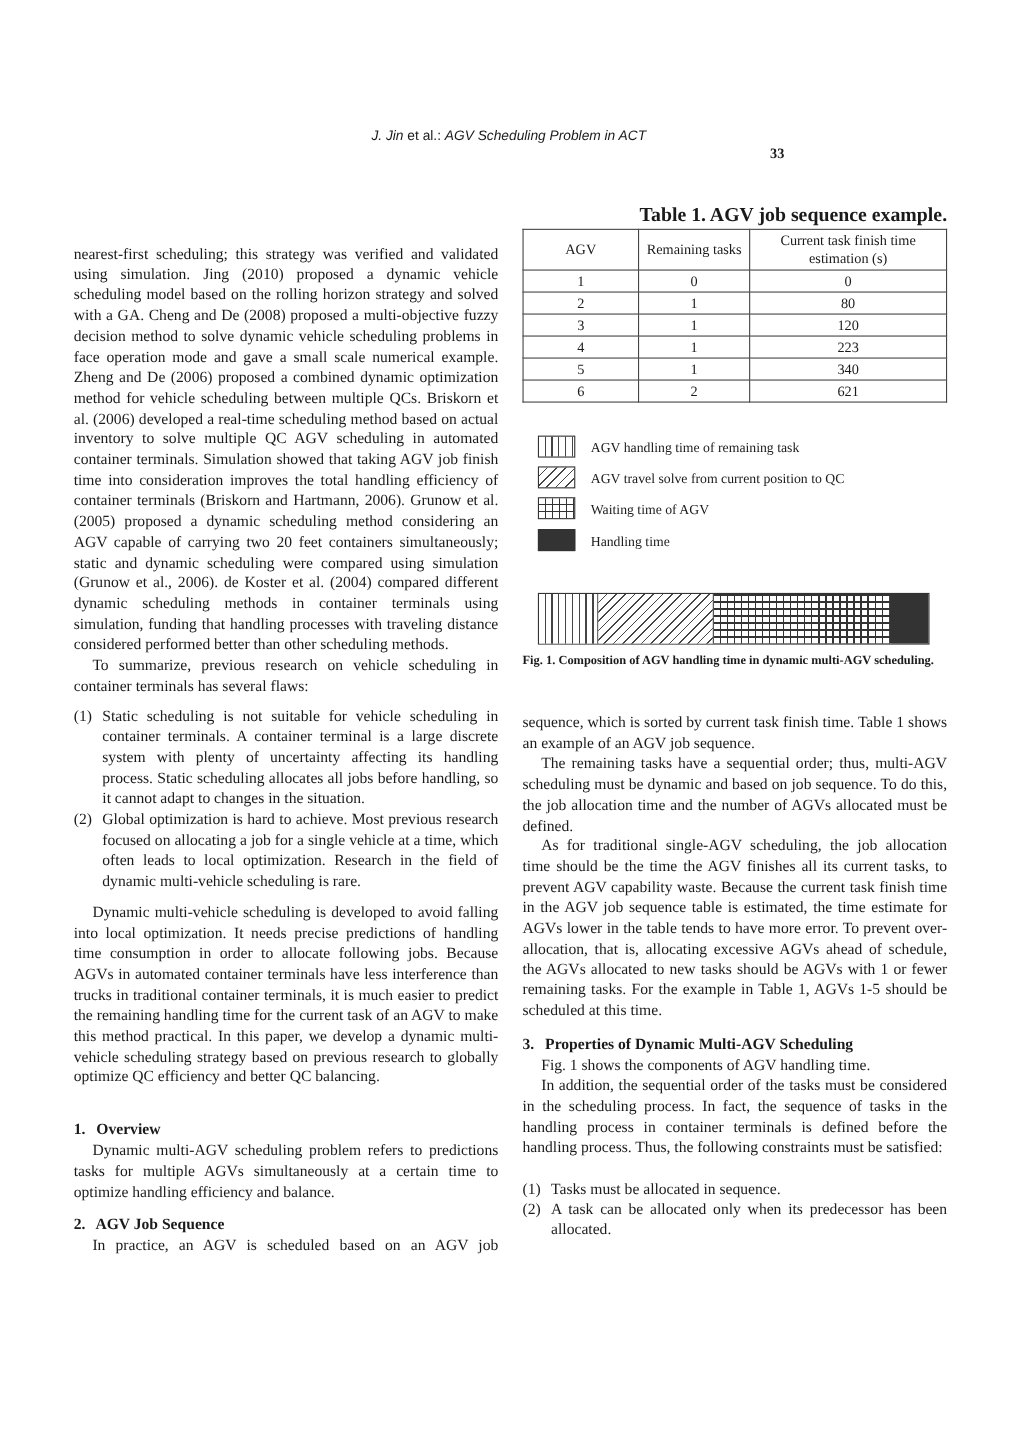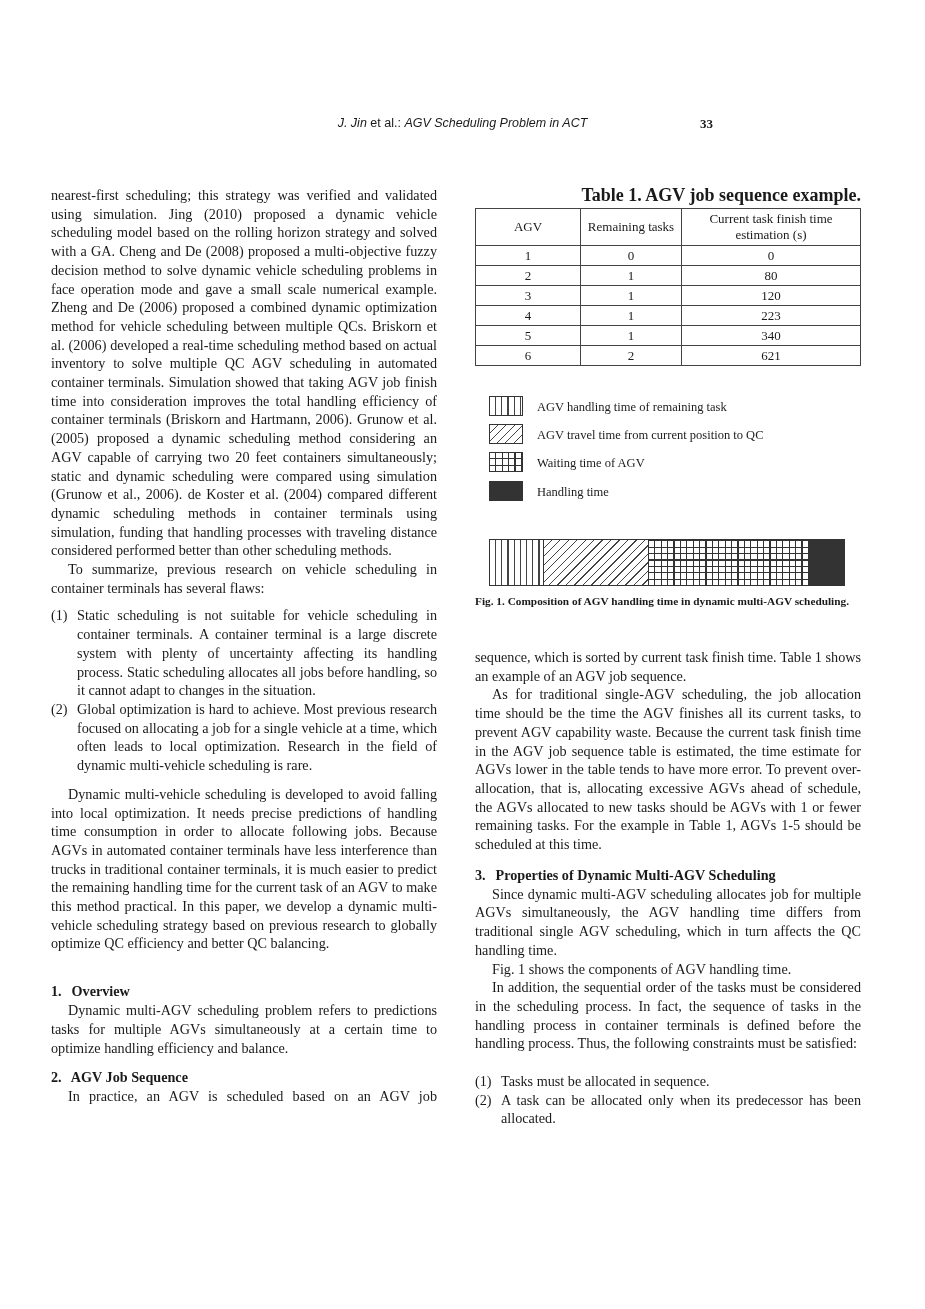--- a/index.html
+++ b/index.html
@@ -2,25 +2,25 @@
 <html><head>
 <meta charset="utf-8">
 <style>
   html, body { margin: 0; padding: 0; background: #ffffff; }
   body { width: 925px; height: 1309px; position: relative; overflow: hidden;
          font-family: "Liberation Serif", serif; color: #1a1a1a; }
   .running-head { position: absolute; top: 116px; left: 0; width: 777px; height: 16px; }
   .running-title { position: absolute; left: 0; width: 925px; text-align: center; top: 0;
          font-family: "Liberation Sans", sans-serif; font-size: 12.5px; font-style: normal; }
   .running-title i { font-style: italic; }
-  .page-num { position: absolute; right: 64px; top: 0; font-family: "Liberation Serif", serif;
+  .page-num { position: absolute; right: 64px; top: 16px; font-family: "Liberation Serif", serif;
          font-weight: bold; font-size: 13px; margin-left: 18px; }
 
   .col { position: absolute; top: 186px; width: 386px; font-size: 14.2px; line-height: 18.7px; }
-  .col-left { left: 51px; }
+  .col-left { left: 67px; margin-top: 36px; }
   .col-right { left: 475px; }
 
   p { margin: 0; text-align: justify; }
   p.indent { text-indent: 17px; }
 
   ol.enum { list-style: none; margin: 0; padding: 0; }
   ol.enum li { position: relative; padding-left: 26px; text-align: justify; }
   ol.enum li .num { position: absolute; left: 0; top: 0; }
 
   h2.section { margin: 0; text-align: center; font-size: 15.5px; font-weight: bold; line-height: 22px; }
@@ -129,21 +129,21 @@
 
   <div style="height:30px"></div>
 
   <div class="figure">
     <div class="legend-item" style="top:0px">
       <div class="legend-swatch pat-vert"></div>
       <div class="legend-text">AGV handling time of remaining task</div>
     </div>
     <div class="legend-item" style="top:28px">
       <div class="legend-swatch pat-hatch"></div>
-      <div class="legend-text">AGV travel time from current position to QC</div>
+      <div class="legend-text">AGV travel solve from current position to QC</div>
     </div>
     <div class="legend-item" style="top:56px">
       <div class="legend-swatch pat-grid"></div>
       <div class="legend-text">Waiting time of AGV</div>
     </div>
     <div class="legend-item" style="top:85px">
       <div class="legend-swatch pat-solid"></div>
       <div class="legend-text">Handling time</div>
     </div>
 
@@ -154,24 +154,24 @@
         <div class="bar-seg pat-solid" style="width: 9.6%;"></div>
       </div>
 
     <div class="fig-caption">
       <span class="cap-wrap"><span>Fig. 1.</span> <span>Composition of AGV handling time in dynamic multi-AGV scheduling.</span></span>
     </div>
   </div>
 
   <div style="height:22px"></div>
   <p>sequence, which is sorted by current task finish time.  Table 1 shows an example of an AGV job sequence.</p>
+  <p class="indent">The remaining tasks have a sequential order; thus, multi-AGV scheduling must be dynamic and based on job sequence.  To do this, the job allocation time and the number of AGVs allocated must be defined.</p>
   <p class="indent">As for traditional single-AGV scheduling, the job allocation time should be the time the AGV finishes all its current tasks, to prevent AGV capability waste.  Because the current task finish time in the AGV job sequence table is estimated, the time estimate for AGVs lower in the table tends to have more error.  To prevent over-allocation, that is, allocating excessive AGVs ahead of schedule, the AGVs allocated to new tasks should be AGVs with 1 or fewer remaining tasks.  For the example in Table 1, AGVs 1-5 should be scheduled at this time.</p>
   <div style="height:11px"></div>
   <h3 class="subsection"><span class="snum">3.</span> <span>Properties of Dynamic Multi-AGV Scheduling</span></h3>
-  <p class="indent">Since dynamic multi-AGV scheduling allocates job for multiple AGVs simultaneously, the AGV handling time differs from traditional single AGV scheduling, which in turn affects the QC handling time.</p>
   <p class="indent">Fig. 1 shows the components of AGV handling time.</p>
   <p class="indent">In addition, the sequential order of the tasks must be considered in the scheduling process.  In fact, the sequence of tasks in the handling process in container terminals is defined before the handling process.  Thus, the following constraints must be satisfied:</p>
   <div style="height:19px"></div>
   <ol class="enum">
     <li><span class="num">(1)</span><span>Tasks must be allocated in sequence.</span></li>
     <li><span class="num">(2)</span><span>A task can be allocated only when its predecessor has been allocated.</span></li>
   </ol>
 </div>
 
 </body></html>

